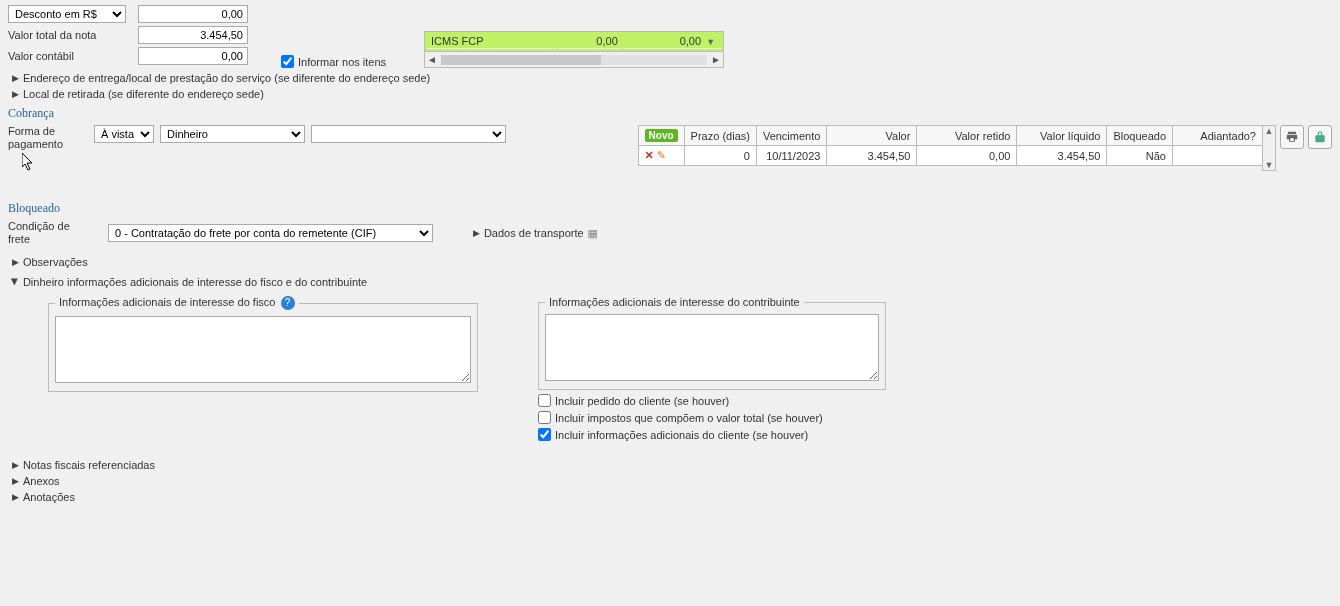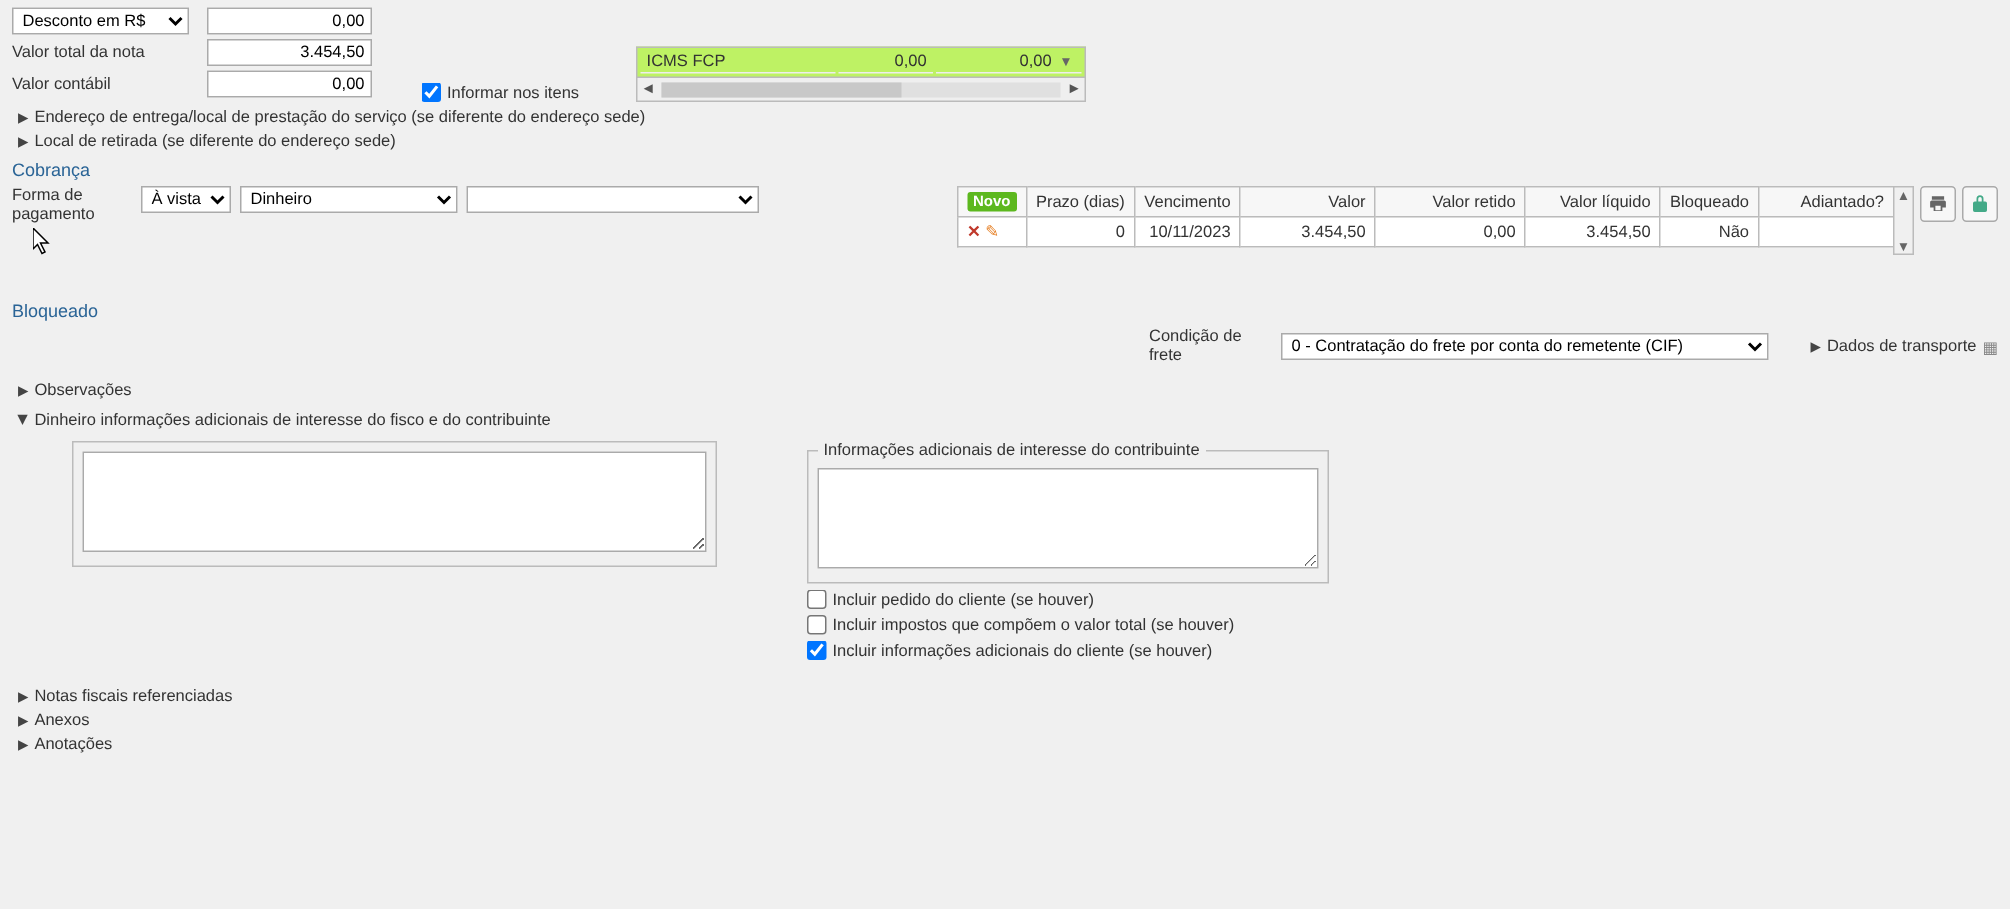--- a/index.html
+++ b/index.html
@@ -37,21 +37,21 @@
 .mini-scroll-btn { width: 14px; text-align: center; cursor: pointer; font-size: 10px; color: #555; }
 .mini-scroll-track { flex: 1; background: #e0e0e0; height: 10px; margin: 0 2px; }
 .mini-scroll-thumb { width: 60%; height: 100%; background: #c8c8c8; }
 .dropdown-arrow { font-size: 9px; color: #666; padding: 0 2px; }
 
 .expander {
   display: flex; align-items: center; gap: 4px; margin: 4px 0 2px 4px;
   cursor: pointer;
 }
 .expander .tri { font-size: 9px; color: #444; }
-.section-title { font-size: 12px; color: #2a6496; margin: 6px 0 2px 0; }
+.section-title { font-size: 12px; color: #2a6496; margin: 6px 0 2px 0; font-family: Liberation Serif, serif; }
 
 .payment-row { display: flex; align-items: flex-start; gap: 6px; margin-top: 4px; }
 .payment-label { width: 80px; line-height: 1.2; }
 
 .cobranca-table-wrap { margin-left: auto; display: flex; align-items: flex-start; }
 table.grid {
   border-collapse: collapse; background: #fff; font-size: 11px;
 }
 table.grid th, table.grid td {
   border: 1px solid #bbb; padding: 3px 6px; text-align: right;
@@ -68,21 +68,21 @@
   width: 24px; height: 24px; border: 1px solid #aaa; background: #f7f7f7;
   display: flex; align-items: center; justify-content: center; border-radius: 3px;
   cursor: pointer; margin-left: 4px;
 }
 .scroll-v {
   width: 14px; display: flex; flex-direction: column; justify-content: space-between;
   border: 1px solid #bbb; background: #f0f0f0; height: 46px; margin-left: -1px;
 }
 .scroll-v div { text-align: center; font-size: 9px; color: #666; cursor: pointer; }
 
-.transport-row { display: flex; align-items: center; gap: 8px; margin-top: 4px; justify-content: flex-end; }
+.transport-row { display: flex; align-items: center; gap: 20px; margin-top: 4px; }
 .transport-label { width: 80px; line-height: 1.2; }
 
 fieldset {
   border: 1px solid #bbb; padding: 6px; margin-top: 4px;
 }
 legend { font-size: 11px; padding: 0 4px; }
 .help-badge {
   display: inline-block; width: 14px; height: 14px; border-radius: 50%;
   background: #2a80d6; color: #fff; text-align: center; font-size: 10px; line-height: 14px;
   margin-left: 2px;
@@ -236,20 +236,24 @@
   <span>Observações</span>
 </div>
 
 <div class="expander" style="margin-top:8px">
   <span class="tri" style="transform:rotate(90deg); display:inline-block;">▶</span>
   <span>Dinheiro informações adicionais de interesse do fisco e do contribuinte</span>
 </div>
 
 <div class="info-cols" style="margin-left:40px">
   <fieldset style="width:430px">
+    <legend>
+      <span>Informações adicionais de interesse do fisco</span>
+      <span class="help-badge">?</span>
+    </legend>
     <textarea rows="5" style=""></textarea>
   </fieldset>
   <div>
     <fieldset style="width:348px">
       <legend>Informações adicionais de interesse do contribuinte</legend>
       <textarea rows="5" style=""></textarea>
     </fieldset>
     <div class="check-line">
       <input type="checkbox" style="">
       <span>Incluir pedido do cliente (se houver)</span>

